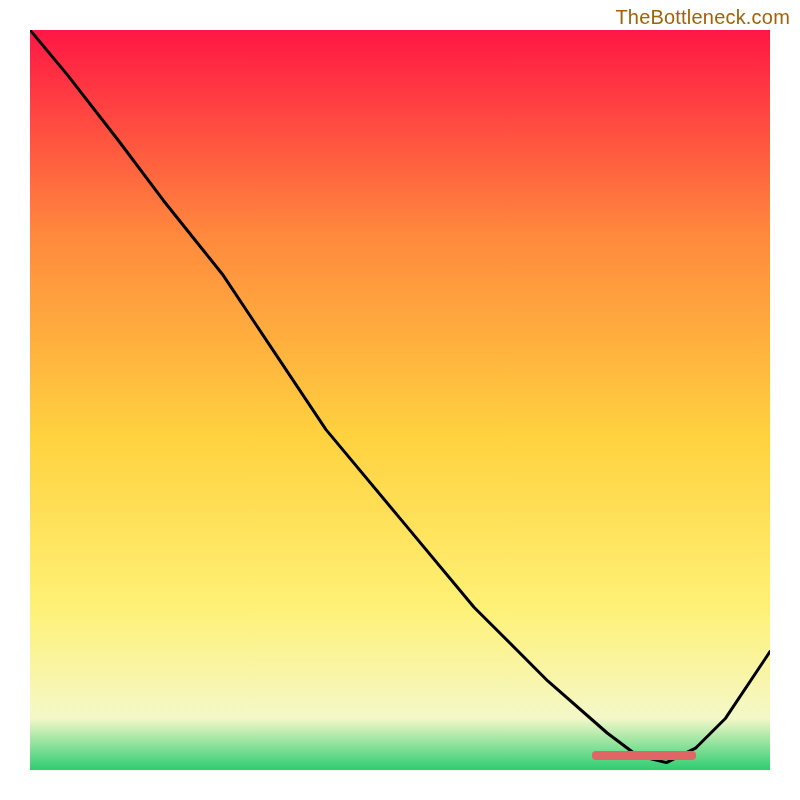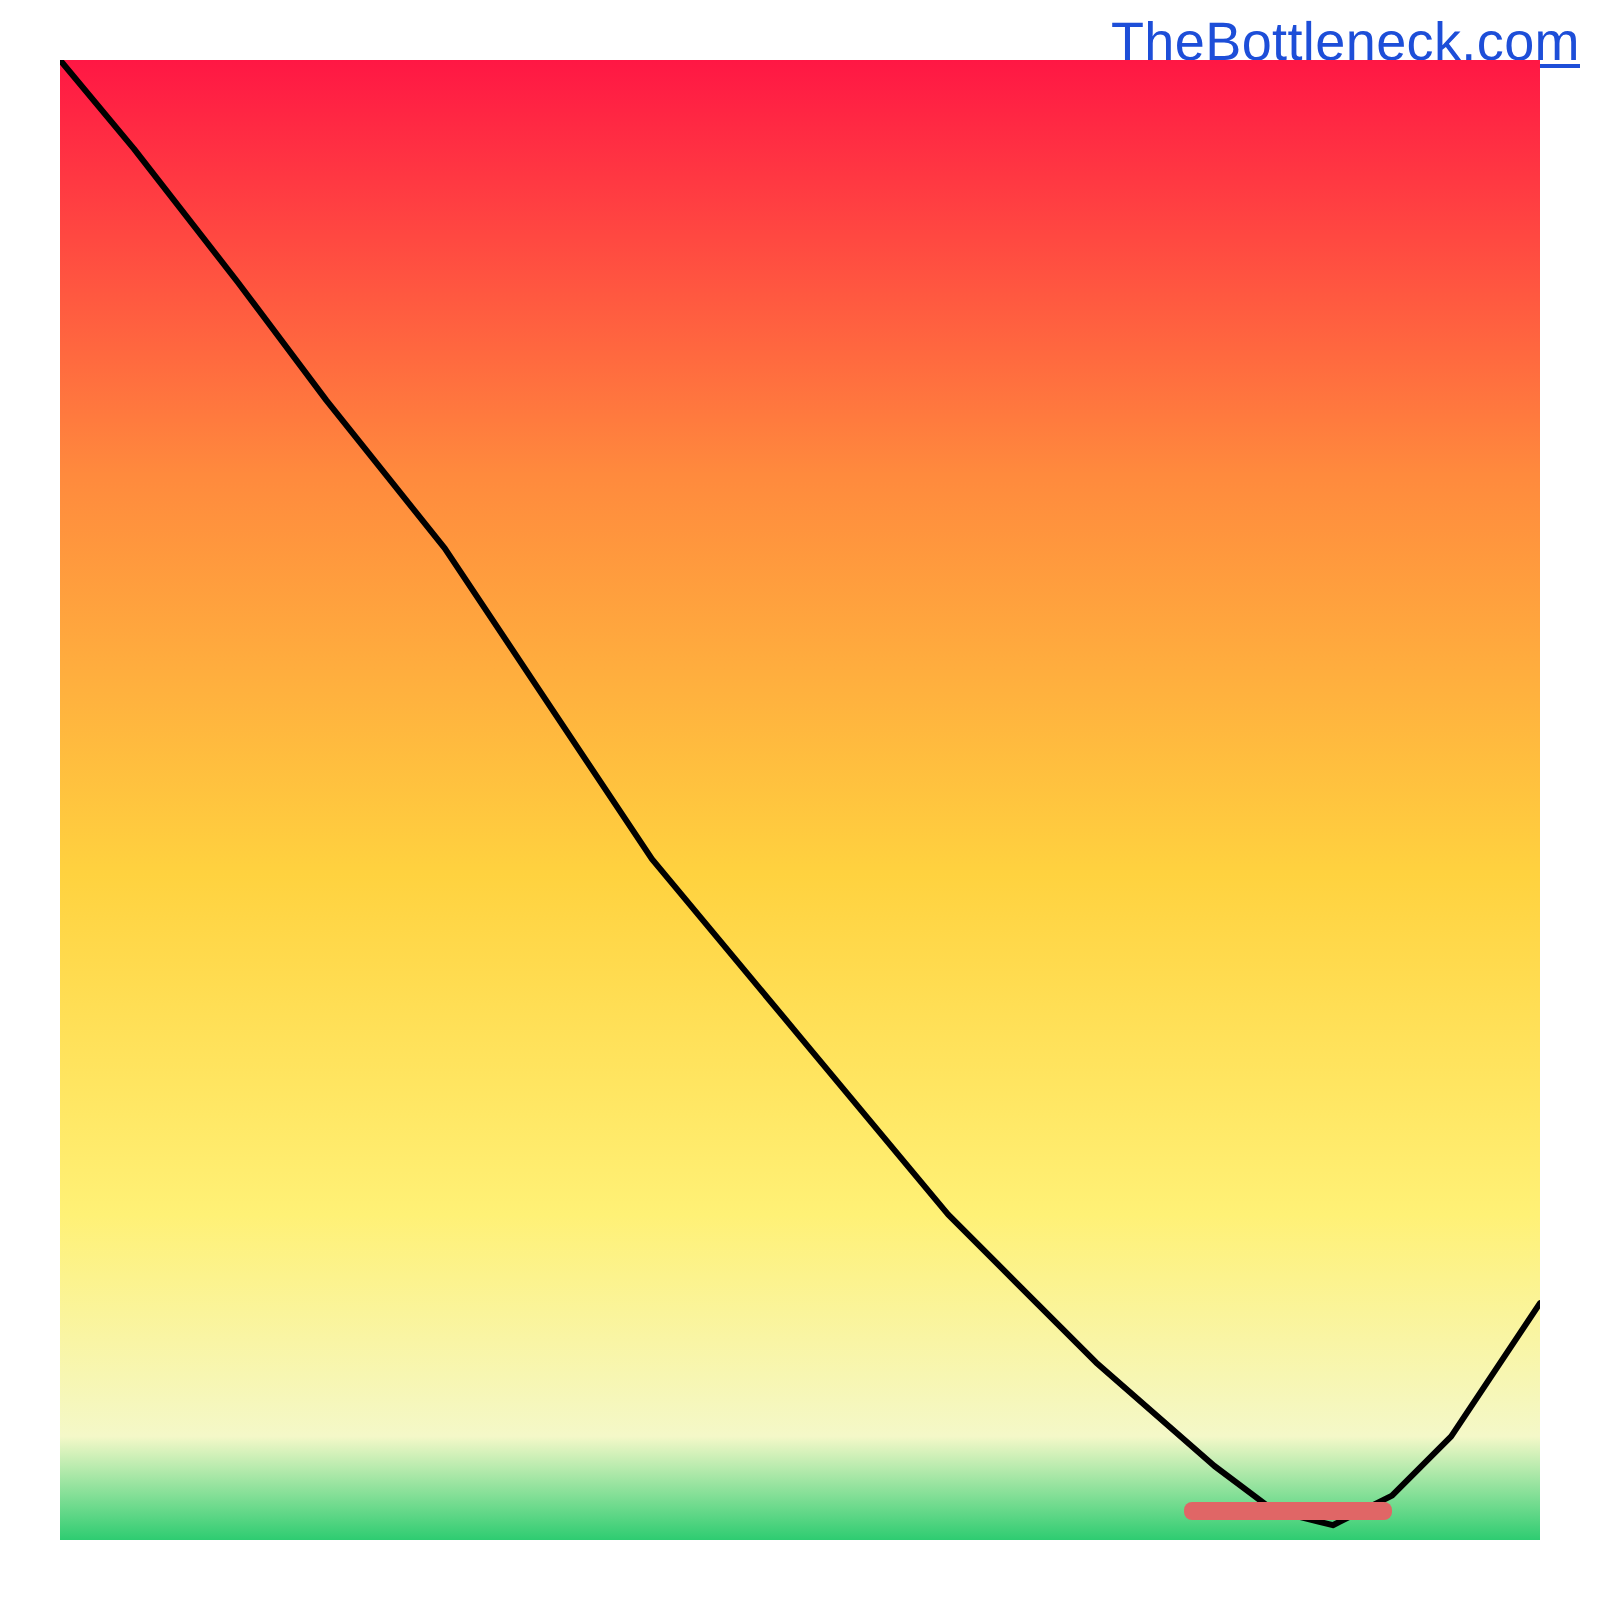--- a/index.html
+++ b/index.html
@@ -25,26 +25,25 @@
   }
   .plot-area svg {
     display: block;
     width: 100%;
     height: 100%;
   }
   .watermark {
     position: absolute;
     top: 6px;
     right: 10px;
-    color: #1d4ed8;
-    font-size: 27px;
+    color: #a16207;
+    font-size: 20px;
     font-weight: 400;
     letter-spacing: 0.2px;
     user-select: none;
-    text-decoration: underline;
   }
   .marker-band {
     position: absolute;
     height: 9px;
     border-radius: 4px;
     background: #e06666;
   }
 </style>
 </head>
 <body>

